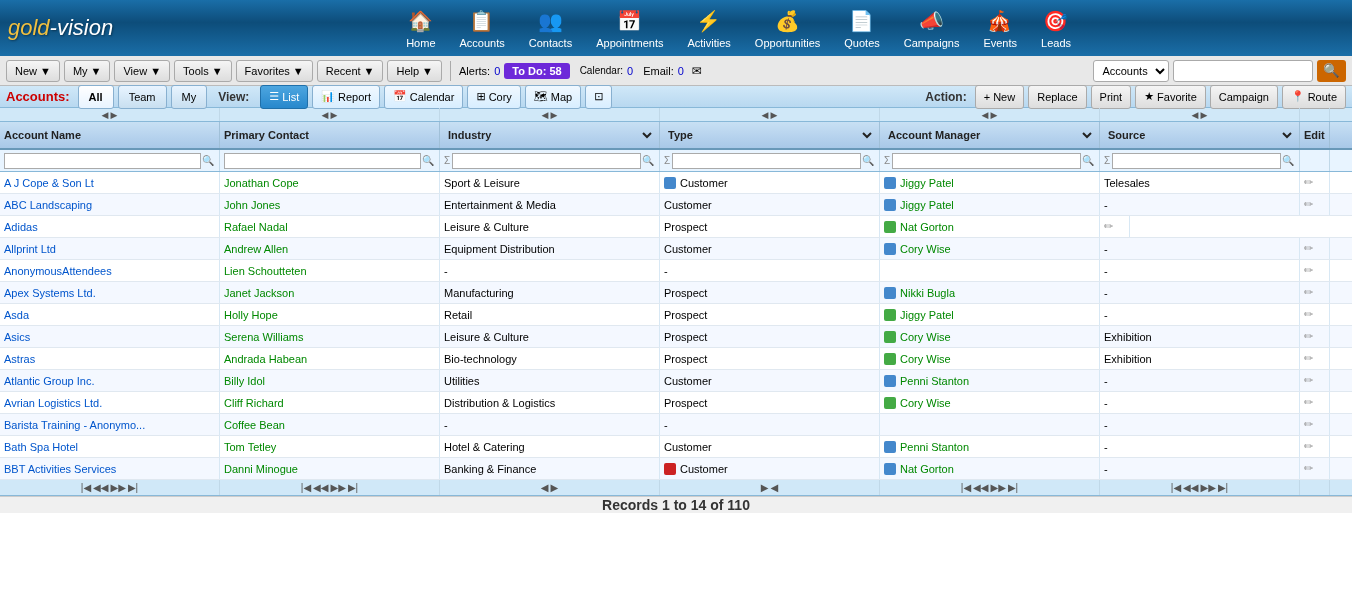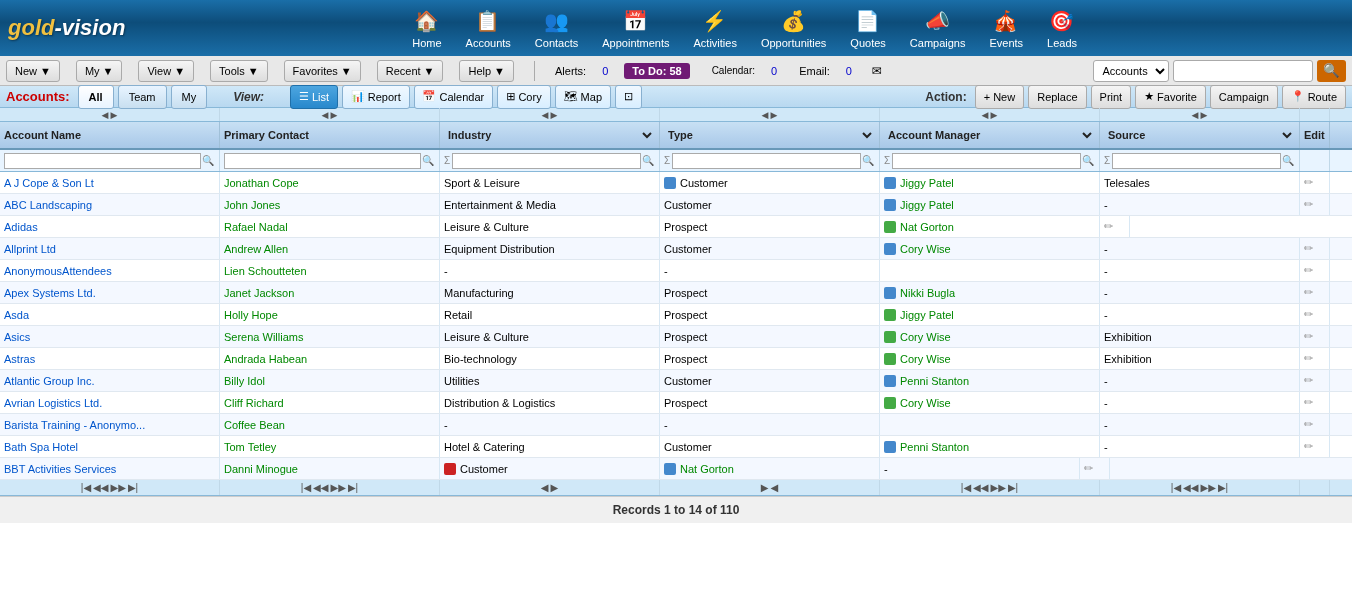--- a/index.html
+++ b/index.html
@@ -9,21 +9,21 @@
     .top-nav {
       background: linear-gradient(180deg, #1a6ea8 0%, #0d4d7a 40%, #1a6ea8 100%);
       display: flex;
       align-items: center;
       height: 56px;
       padding: 0 8px;
     }
     .logo {
       color: #f0c040;
       font-size: 22px;
-      font-weight: bold;
+      font-weight: normal;
       font-style: italic;
       margin-right: 20px;
       white-space: nowrap;
       text-shadow: 1px 1px 2px rgba(0,0,0,0.4);
     }
     .logo span { color: #fff; }
     .nav-icons {
       display: flex;
       flex: 1;
       justify-content: center;
@@ -50,37 +50,37 @@
     }
 
     
     .second-bar {
       background: #e8e8e8;
       border-bottom: 1px solid #bbb;
       display: flex;
       align-items: center;
       height: 30px;
       padding: 0 6px;
-      gap: 16px;
+      gap: 4px;
     }
     .second-bar-btn {
       background: linear-gradient(180deg, #f5f5f5, #ddd);
       border: 1px solid #aaa;
       border-radius: 3px;
       padding: 1px 8px;
       cursor: pointer;
       font-size: 11px;
       display: flex;
       align-items: center;
       gap: 3px;
       height: 22px;
     }
     .second-bar-divider { width: 1px; height: 20px; background: #aaa; margin: 0 4px; }
     .alert-btn {
-      background: #701a75;
+      background: #6d28d9;
       color: #fff;
       border: none;
       border-radius: 3px;
       padding: 2px 8px;
       cursor: pointer;
       font-size: 11px;
       font-weight: bold;
     }
     .alert-link { color: #0000cc; font-size: 11px; cursor: pointer; }
     .search-area {
@@ -142,22 +142,21 @@
       align-items: center;
     }
     .view-tab.active {
       background: linear-gradient(180deg, #fff, #e8f4ff);
       font-weight: bold;
     }
     .view-label {
       font-weight: bold;
       font-size: 12px;
       color: #333;
-      margin: 0 22px;
-      font-style: italic;
+      margin: 0 7px;
     }
     .view-option {
       background: linear-gradient(180deg, #f0f8ff, #d8eeff);
       border: 1px solid #88b0d0;
       border-radius: 3px;
       padding: 2px 8px;
       cursor: pointer;
       font-size: 11px;
       height: 24px;
       display: flex;
@@ -313,22 +312,22 @@
       gap: 2px;
       border-right: 1px solid #c0d8e8;
     }
     .nav-btn { color: #555; font-size: 10px; cursor: pointer; background: none; border: none; }
 
     
     .records-bar {
       background: #f0f0f0;
       border-top: 1px solid #ccc;
       text-align: center;
-      padding: 6px;
-      font-size: 12px;
+      padding: 0;
+      font-size: 14px;
       font-weight: bold;
       color: #333;
     }
 
     .edit-icon { color: #888; cursor: pointer; font-size: 11px; }
   </style>
 </head>
 <body>
 
 <div class="top-nav">
@@ -891,20 +890,23 @@
       <span class="edit-icon">✏</span>
     </div>
   </div>
     <div class="data-row">
     <div class="data-cell col-name">
       <span class="link-cell">BBT Activities Services</span>
     </div>
     <div class="data-cell col-contact">
       <span class="contact-link">Danni Minogue</span>
     </div>
+    <div class="data-cell col-industry">
+      <span>Banking &amp; Finance</span>
+    </div>
     <div class="data-cell col-type">
       <span class="status-dot dot-red"></span>
       <span>Customer</span>
     </div>
     <div class="data-cell col-manager">
       <span class="status-dot dot-blue"></span>
       <span class="contact-link">Nat Gorton</span>
     </div>
     <div class="data-cell col-source">
       <span>-</span>

